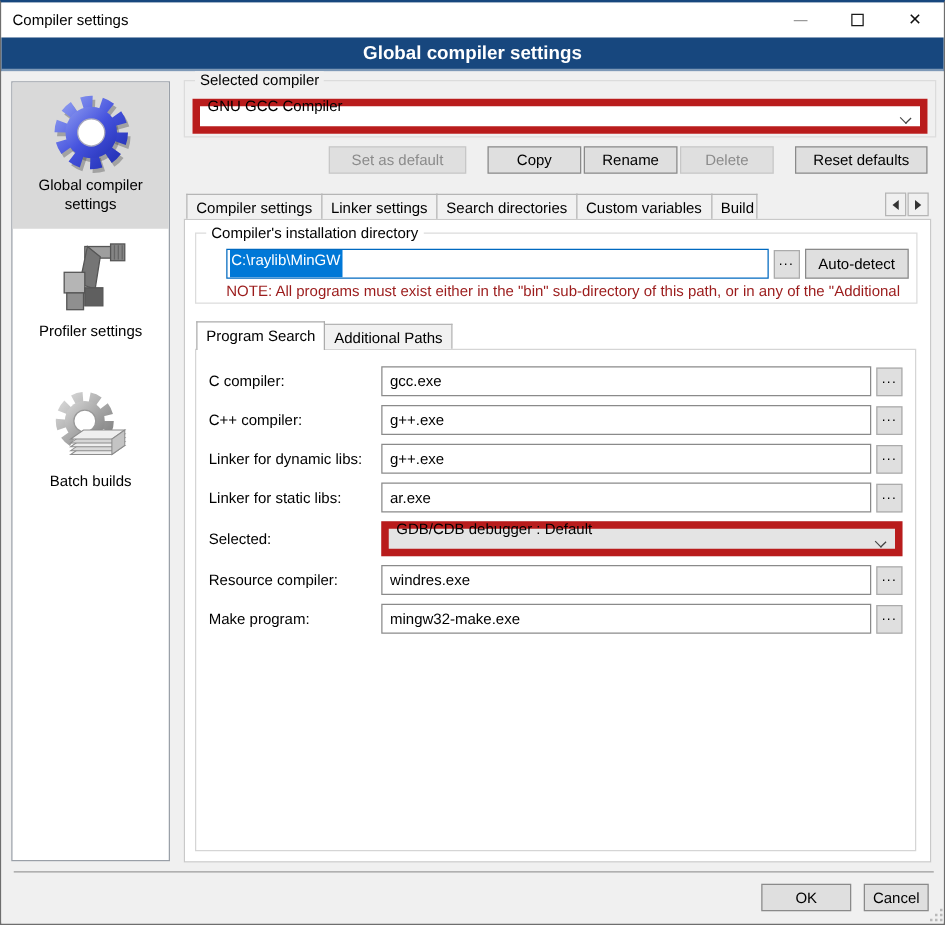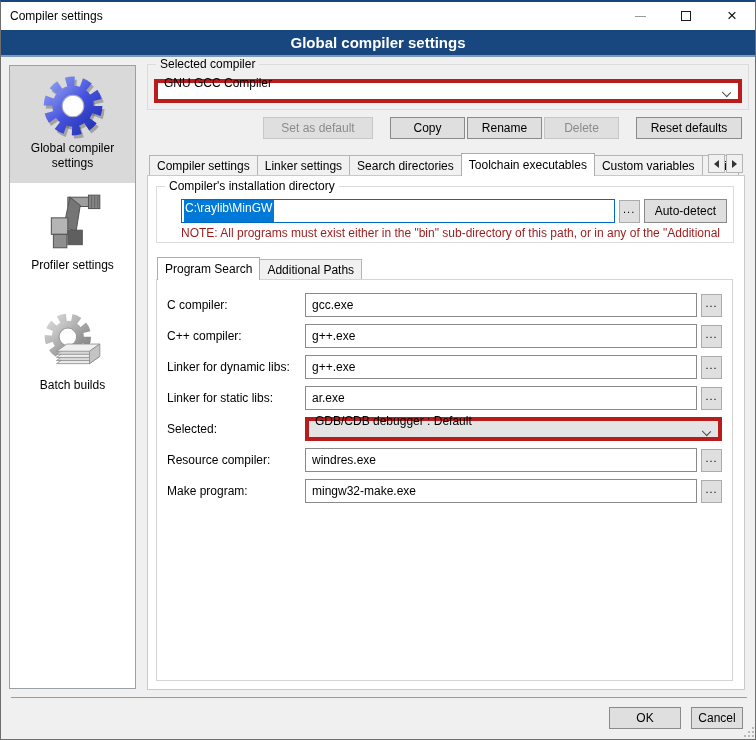--- a/index.html
+++ b/index.html
@@ -55,21 +55,21 @@
   .groupbox { position: relative; border: 1px solid #DCDCDC; }
   .groupbox > .gb-label {
     position: absolute; top: -8px; left: 8px;
     padding: 0 4px; line-height: 15px;
   }
   .gb-gray > .gb-label { background: #F0F0F0; }
   .gb-white > .gb-label { background: #fff; }
   .gb-selected-compiler { margin-top: 7px; height: 46px; padding: 14px 6px 0 6px; }
   
   .combo {
-    height: 22px; background: #fff; border: 4px solid #b91c1c;
+    height: 22px; background: #fff; border: 6px solid #b91c1c;
     display: flex; align-items: center; padding: 0 22px 16px 6px; position: relative;
   }
   .combo.gray { background: #E4E4E4; }
   .combo .chev {
     position: absolute; right: 8px; top: 7px;
     width: 7px; height: 7px; border-right: 1px solid #444; border-bottom: 1px solid #444;
     transform: rotate(45deg) scaleY(0.9); margin-top: -1px;
   }
   
   .btn {
@@ -249,23 +249,20 @@
       <div class="tabbar">
         <div class="tab">
             <span>Compiler settings</span>
           </div>
         <div class="tab">
             <span>Linker settings</span>
           </div>
         <div class="tab">
             <span>Search directories</span>
           </div>
-        <div class="tab active">
-            <span>Toolchain executables</span>
-          </div>
         <div class="tab">
             <span>Custom variables</span>
           </div>
         <div class="tab clipped">
             <span>Build options</span>
           </div>
         <div class="tab-arrows">
           <div class="arrow-btn">
               <span class="tri-left"></span>
             </div>

